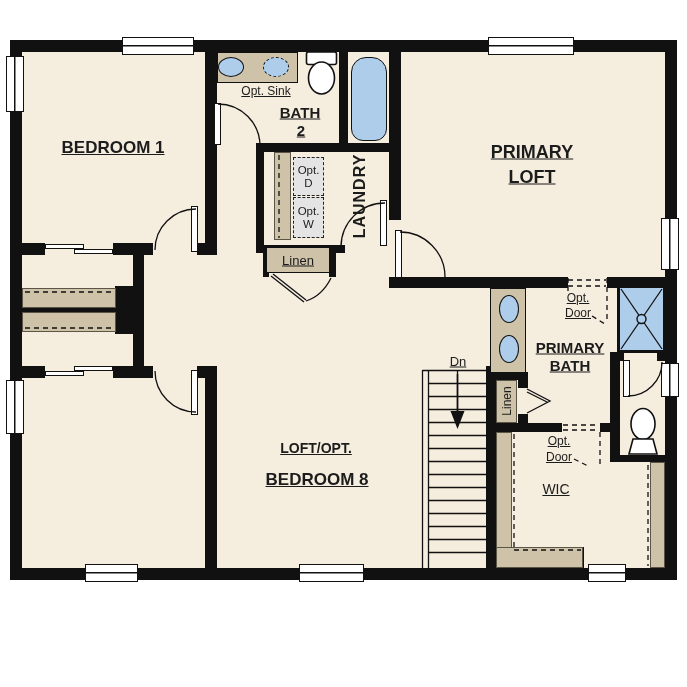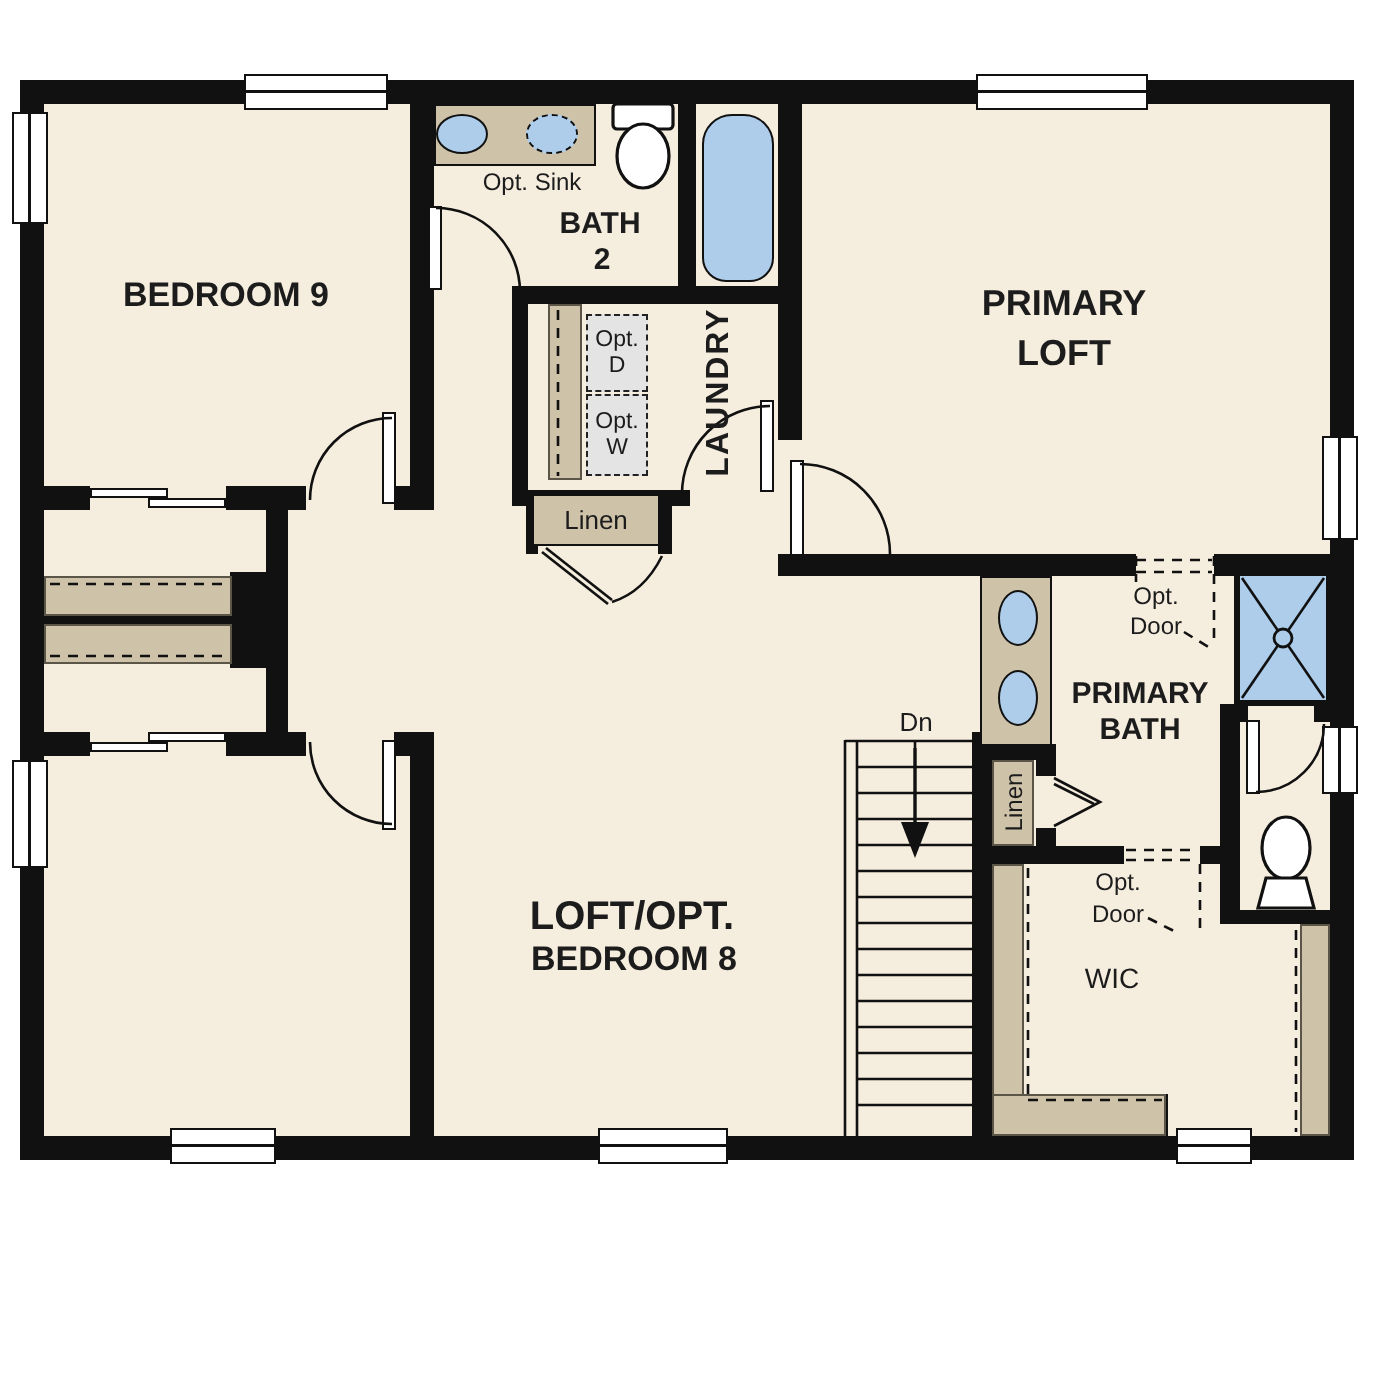--- a/index.html
+++ b/index.html
@@ -19,21 +19,21 @@
   .window.v{background-image:linear-gradient(var(--wall),var(--wall));background-size:1.5px 100%;background-position:center;background-repeat:no-repeat;}
   .leaf{position:absolute;background:#ffffff;border:1.3px solid var(--wall);box-sizing:border-box;}
   .slider{position:absolute;background:#ffffff;border:1px solid var(--wall);box-sizing:border-box;}
   .counter{position:absolute;background:var(--counter);border:1.4px solid var(--wall);box-sizing:border-box;}
   .shelf{position:absolute;background:var(--counter);border:1px solid #5a5547;box-sizing:border-box;}
   .sink{position:absolute;background:var(--blue);border:1.6px solid var(--wall);border-radius:50%;box-sizing:border-box;}
   .sink.dashed{border:1.4px dashed var(--wall);}
   .tub{position:absolute;background:var(--blue);border:1.8px solid var(--wall);border-radius:15px 15px 12px 12px;box-sizing:border-box;}
   .shower{position:absolute;background:var(--blue);border:3px solid var(--wall);box-sizing:border-box;}
   .appliance{position:absolute;background:var(--appliance);border:1.5px dashed #222;box-sizing:border-box;display:flex;flex-direction:column;align-items:center;justify-content:center;font-size:11.5px;line-height:13px;color:var(--text);}
-  .label{position:absolute;transform:translate(-50%,-50%);font-weight:bold;color:var(--text);white-space:nowrap;text-align:right;}
+  .label{position:absolute;transform:translate(-50%,-50%);font-weight:bold;color:var(--text);white-space:nowrap;text-align:right;text-decoration:underline;}
   .label.small{font-weight:normal;}
   .vtext{position:absolute;writing-mode:vertical-rl;transform:translate(-50%,-50%) rotate(180deg);color:var(--text);white-space:nowrap;}
   .title{position:absolute;font-weight:bold;color:#000;white-space:nowrap;}
   svg.overlay{position:absolute;left:0;top:0;pointer-events:none;}
   svg.overlay .ln{stroke:var(--wall);stroke-width:1.3;fill:none;}
   svg.overlay .dash{stroke:var(--wall);stroke-width:1.3;fill:none;stroke-dasharray:5 4;}
   svg.overlay .fix{stroke:var(--wall);stroke-width:1.6;fill:#ffffff;}
   svg.overlay .bluefix{stroke:var(--wall);stroke-width:1.4;fill:var(--blue);}
 </style>
 </head>
@@ -225,24 +225,24 @@
     <g>
       <rect class="fix" x="306.5" y="52" width="30" height="12.5" rx="2"></rect>
       <ellipse class="fix" cx="321.5" cy="78" rx="13" ry="16"></ellipse>
     </g>
     <g>
       <ellipse class="fix" cx="643" cy="424" rx="12" ry="15.5"></ellipse>
       <polygon class="fix" points="633,439 653,439 657,454 629,454"></polygon>
     </g>
   </svg>
 
-  <div class="label" style="left:113px;top:148px;font-size:17px">BEDROOM 9</div>
+  <div class="label" style="left:113px;top:148px;font-size:17px">BEDROOM 1</div>
   <div class="label" style="left:532px;top:152px;font-size:18px">PRIMARY</div>
   <div class="label" style="left:532px;top:177px;font-size:18px">LOFT</div>
-  <div class="label" style="left:316px;top:459px;font-size:20px">LOFT/OPT.</div>
+  <div class="label" style="left:316px;top:448px;font-size:14px">LOFT/OPT.</div>
   <div class="label" style="left:317px;top:480px;font-size:17px">BEDROOM 8</div>
   <div class="label" style="left:300px;top:112px;font-size:15px">BATH</div>
   <div class="label" style="left:301px;top:130px;font-size:15px">2</div>
   <div class="label small" style="left:266px;top:91px;font-size:12px">Opt. Sink</div>
   <div class="vtext" style="left:360px;top:196px;font-size:16px;font-weight:bold;letter-spacing:1px">LAUNDRY</div>
   <div class="label small" style="left:298px;top:260px;font-size:13px">Linen</div>
   <div class="label small" style="left:458px;top:361px;font-size:13px">Dn</div>
   <div class="label small" style="left:578px;top:298px;font-size:12px">Opt.</div>
   <div class="label small" style="left:578px;top:313px;font-size:12px">Door</div>
   <div class="label" style="left:570px;top:347px;font-size:15px">PRIMARY</div>

